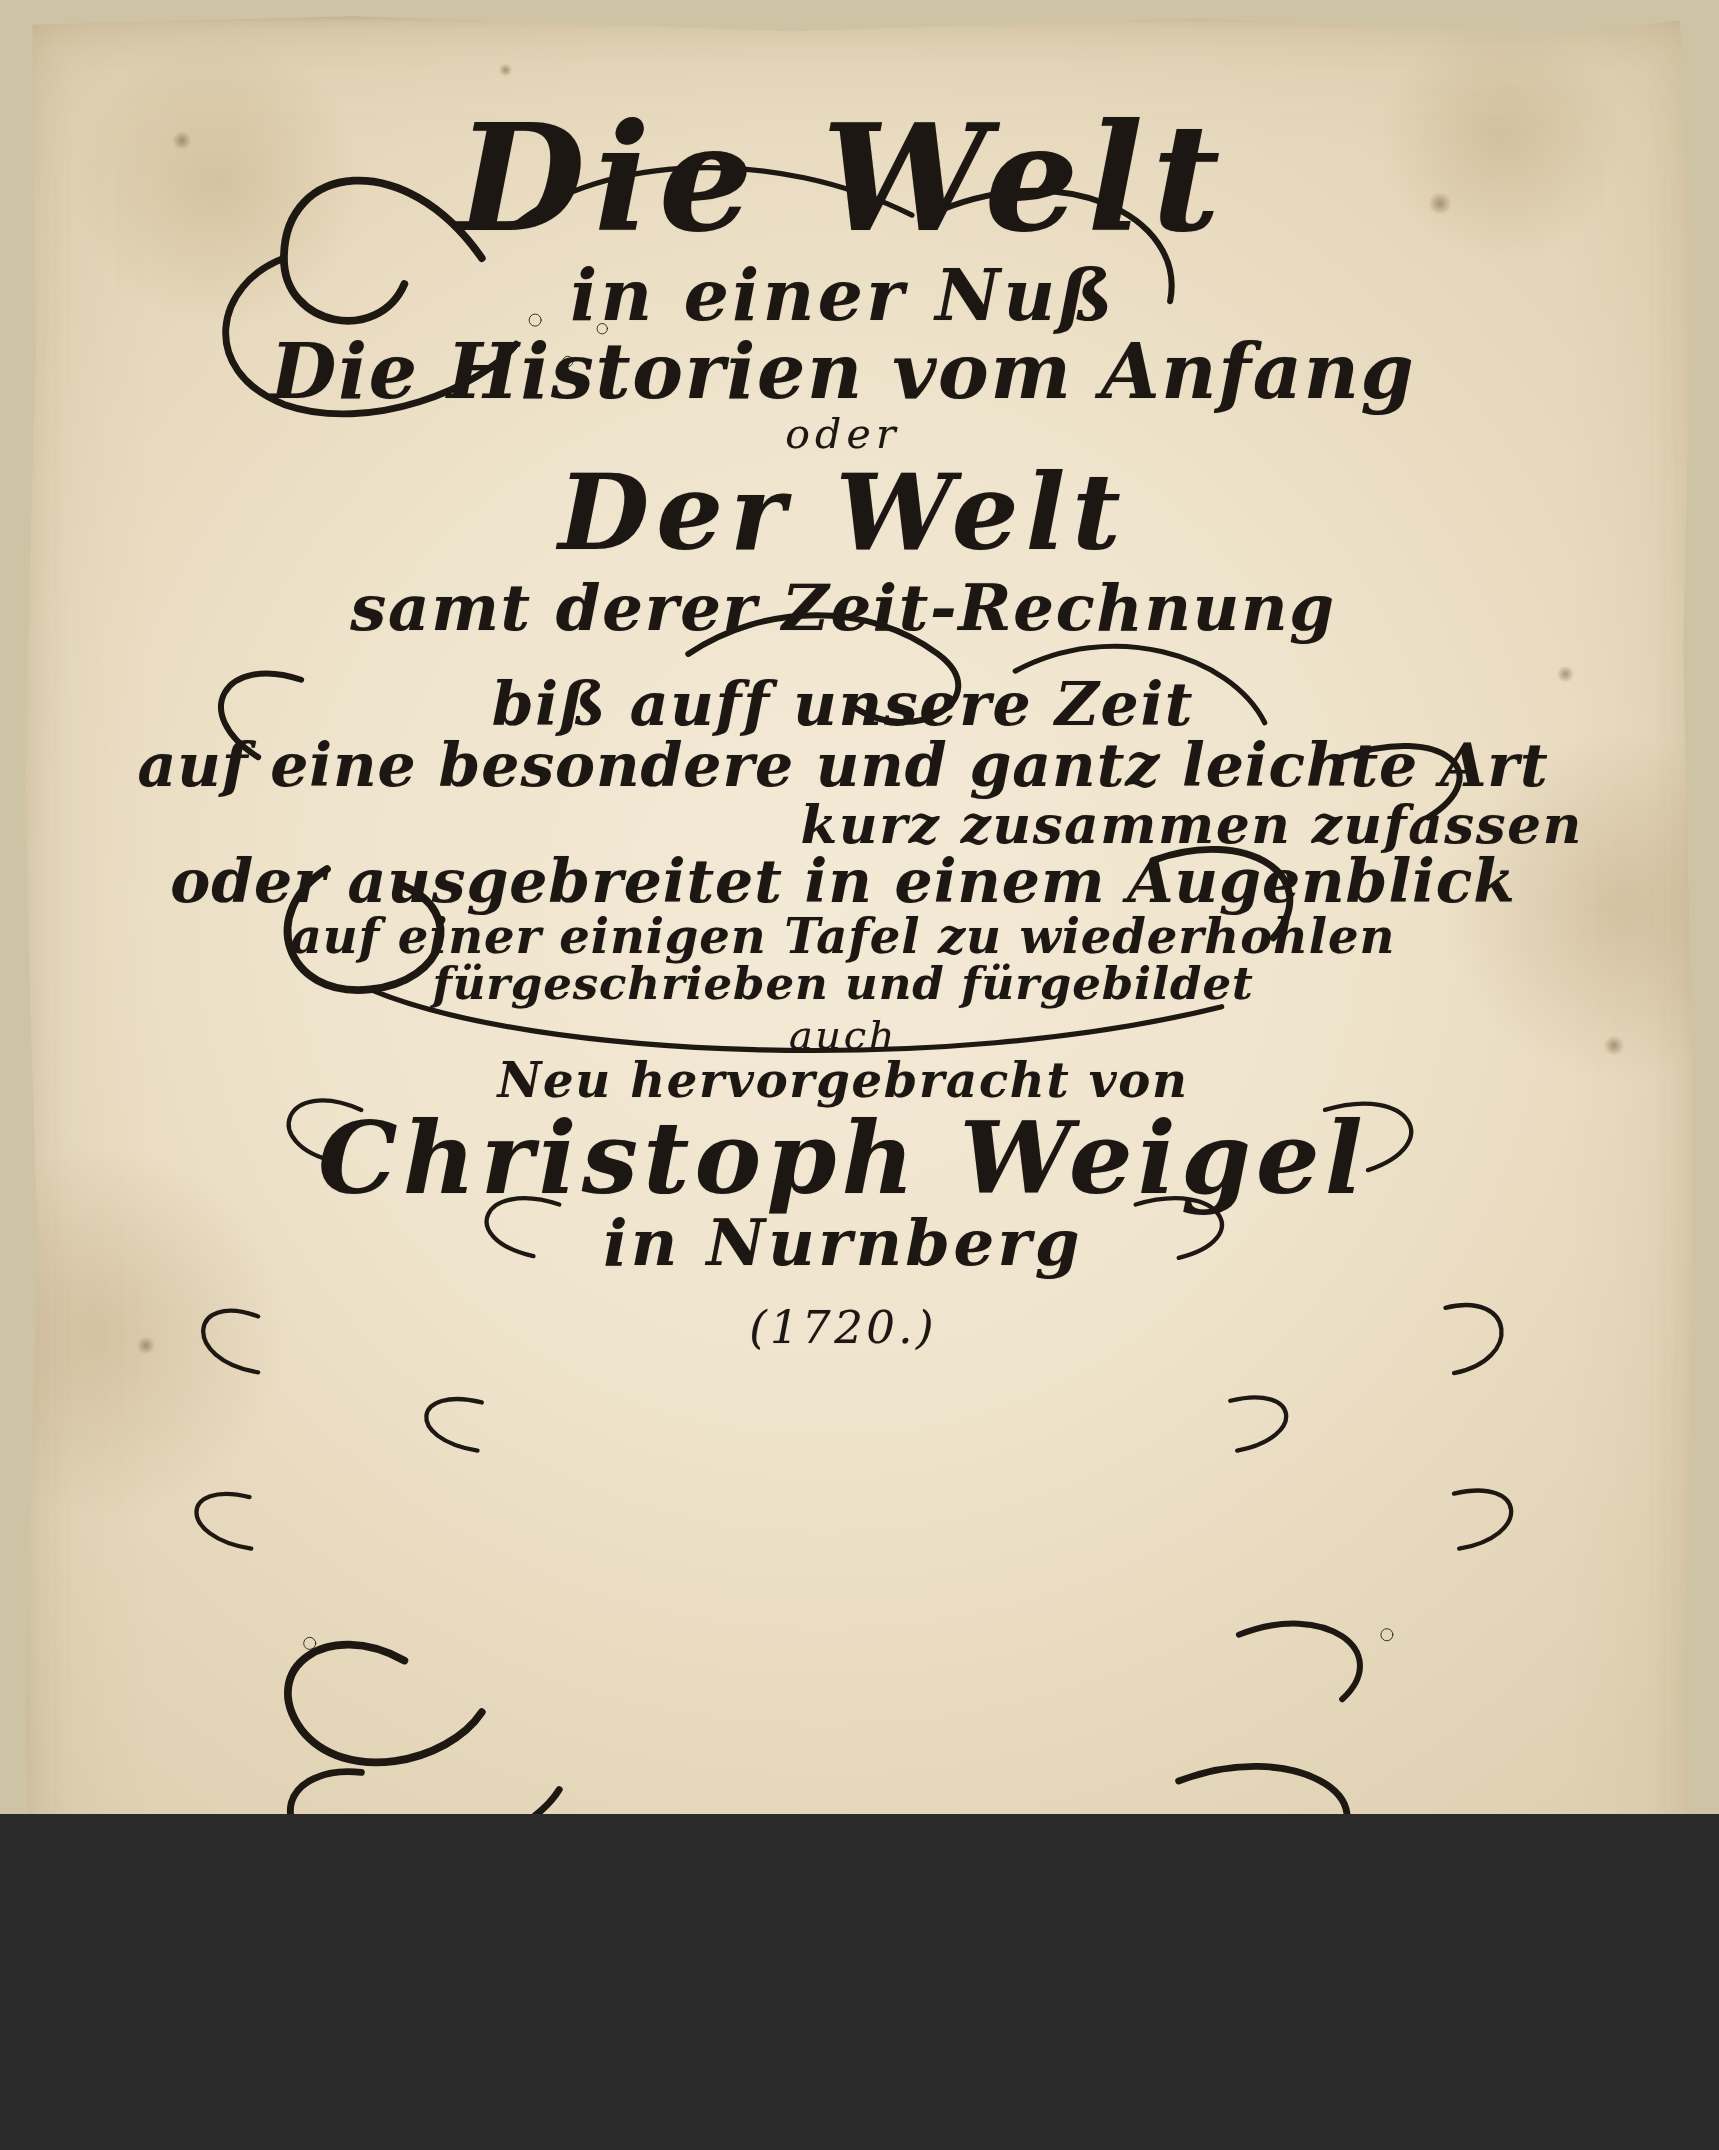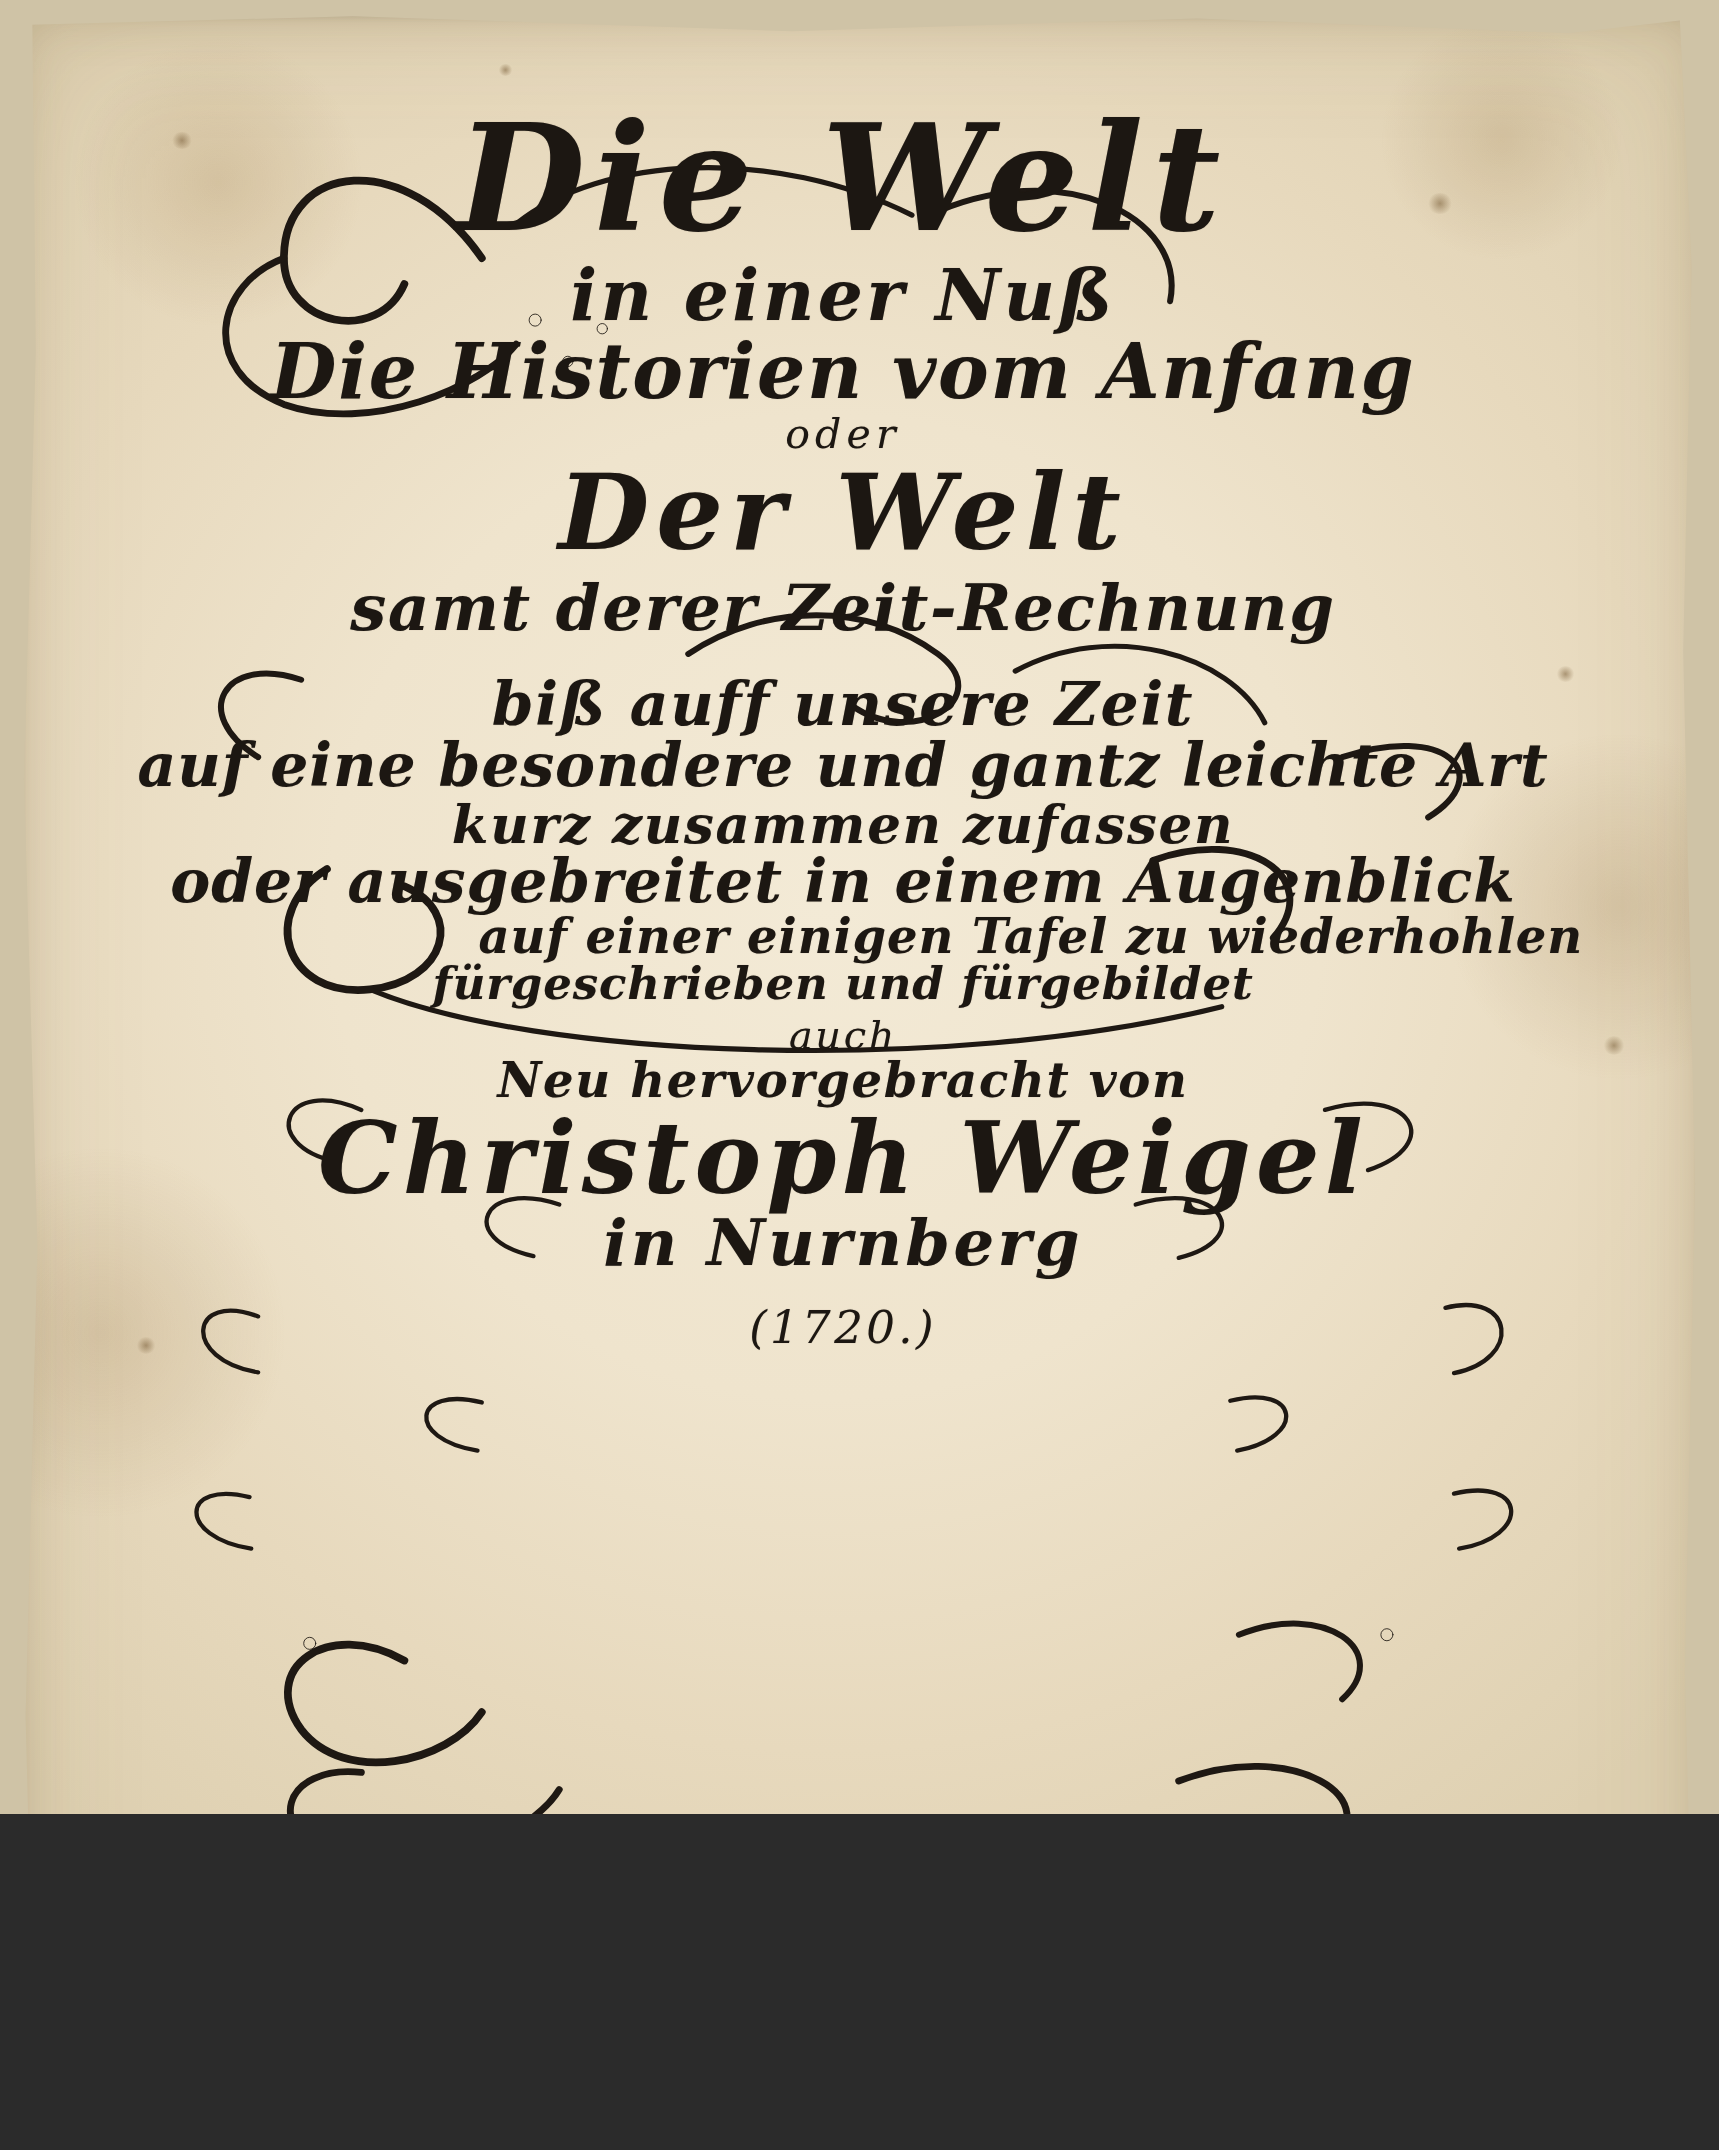--- a/index.html
+++ b/index.html
@@ -92,23 +92,23 @@
 
   
   .l-title      { font-size: 148px; letter-spacing: 8.6px; margin-bottom: 5.2px; }
   .l-sub1       { font-size: 71px;  letter-spacing: 3.4px;  margin-bottom: 1.7px; }
   .l-oder       { font-size: 41px;  letter-spacing: 5.2px;  font-weight: 400; margin-bottom: 3.4px; }
   .l-hist       { font-size: 76px;  letter-spacing: 1.7px;  margin-bottom: 3.4px; }
   .l-derwelt    { font-size: 105px; letter-spacing: 6.9px;  margin-bottom: 8.6px; }
   .l-samt       { font-size: 64px;  letter-spacing: 1.7px; }
   .l-bis        { font-size: 60px;  letter-spacing: 1.7px; margin-top: 34px; }
   .l-auf        { font-size: 60px;  letter-spacing: 0.9px; }
-  .l-kurz       { font-size: 53px;  letter-spacing: 1.7px; }
+  .l-kurz       { font-size: 53px;  letter-spacing: 1.7px; text-align: right; }
   .l-oder2      { font-size: 60px;  letter-spacing: 0.9px; }
-  .l-tafel      { font-size: 48px;  letter-spacing: 0.9px; text-align: right; }
+  .l-tafel      { font-size: 48px;  letter-spacing: 0.9px; }
   .l-fur        { font-size: 45px;  letter-spacing: 0.9px; margin-bottom: 8.6px; }
   .l-auch       { font-size: 40px;  font-weight: 400; letter-spacing: 2.6px; }
   .l-neu        { font-size: 48px;  letter-spacing: 1.7px; }
   .l-author     { font-size: 100px; letter-spacing: 5.2px; margin-top: 1.7px; }
   .l-place      { font-size: 64px;  letter-spacing: 3.4px; margin-top: 1.7px; }
   .l-year       { font-size: 45px;  letter-spacing: 3.4px; margin-top: 29px; font-weight: 400; }
 
   
   .flourishes {
     position: absolute;

